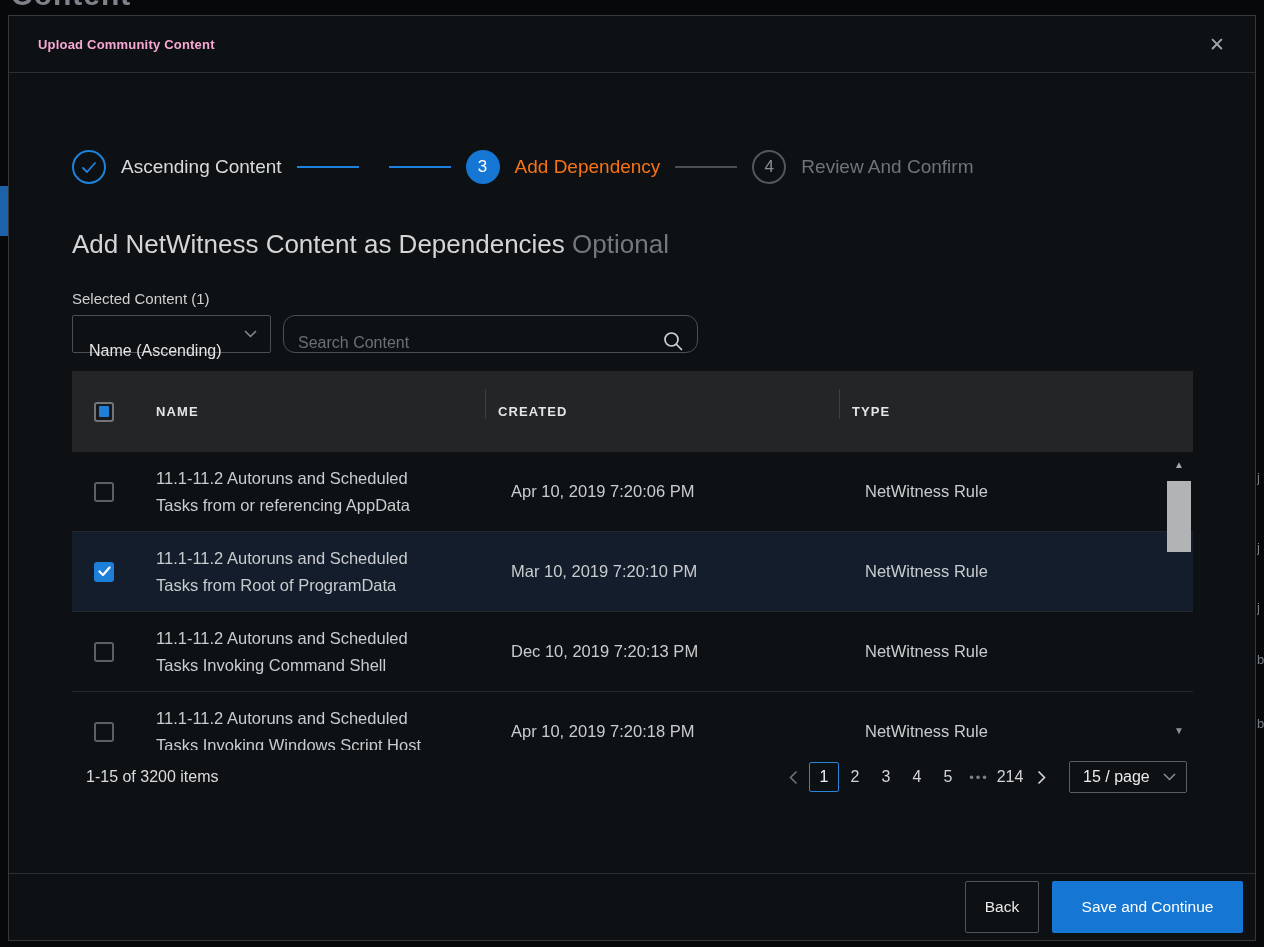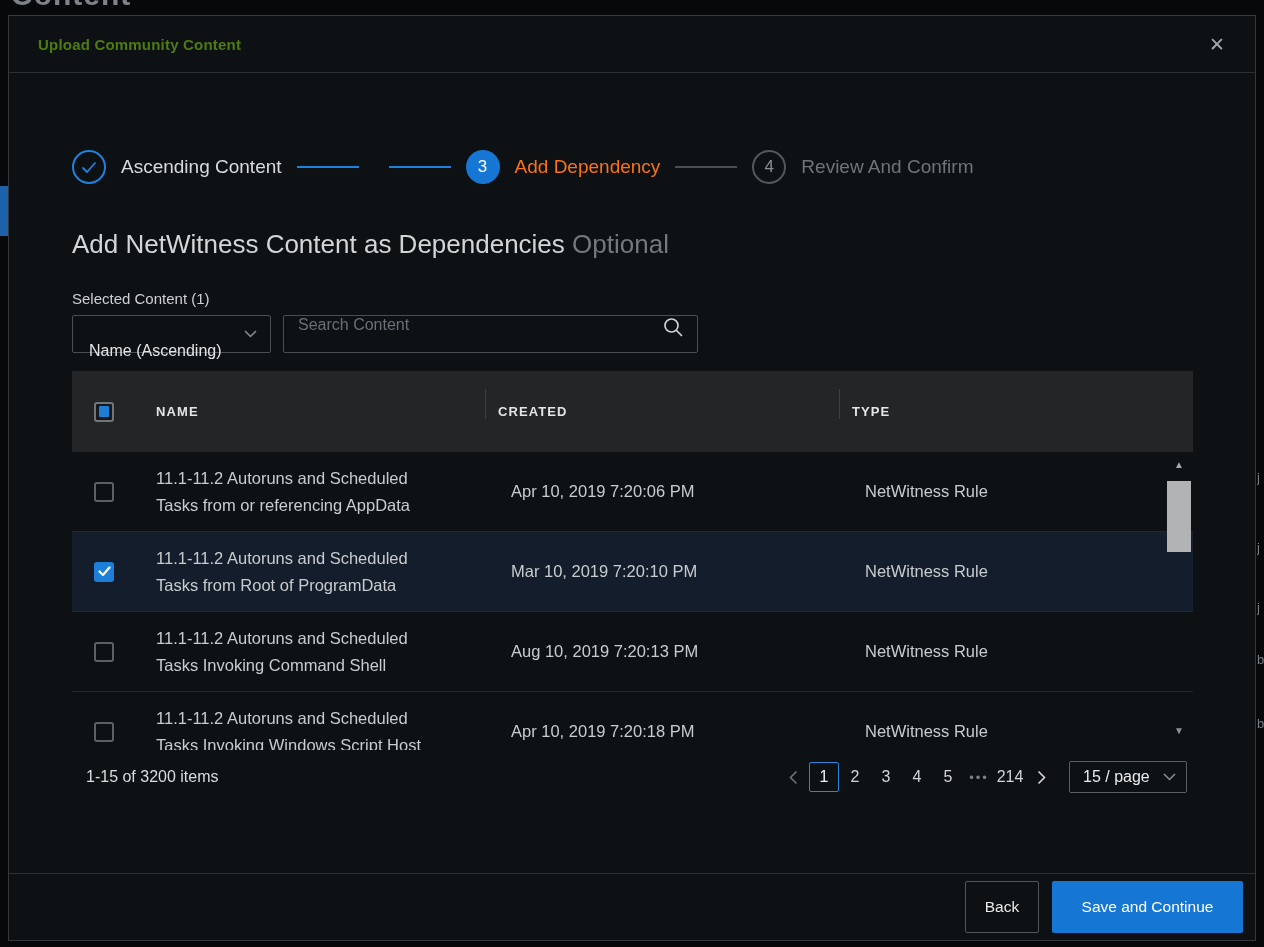--- a/index.html
+++ b/index.html
@@ -20,21 +20,21 @@
   
   .modal {
     position:absolute; left:8px; top:15px; width:1248px; height:926px;
     background:#0e1114; border:1px solid #35383d;
   }
   .modal-header {
     height:57px; border-bottom:1px solid #2c2f34;
     display:flex; align-items:center; justify-content:space-between;
     padding:0 30px 0 29px;
   }
-  .modal-title { font-size:15px; font-weight:600; color:#4d7c0f; letter-spacing:.2px; }
+  .modal-title { font-size:13px; font-weight:600; color:#f9a8d4; letter-spacing:.2px; }
   .close-btn { font-size:19px; color:#a3a6a9; background:none; border:none; cursor:pointer; font-family:inherit; }
 
   .modal-body { padding:0 64px 0 63px; }
 
   
   .stepper { margin-top:76px; display:flex; align-items:center; height:36px; }
   .step { display:flex; align-items:center; }
   .step-circle {
     width:34px; height:34px; border-radius:50%; flex:none;
     display:flex; align-items:center; justify-content:center;
@@ -57,22 +57,22 @@
 
   
   .controls { margin-top:8px; display:flex; gap:12px; }
   .sort-select {
     width:199px; height:38px; border:1px solid #4b4f54; border-radius:2px;
     display:flex; align-items:center; justify-content:space-between;
     padding:0 13px 0 16px; cursor:pointer; background:transparent;
   }
   .sort-select .val { font-size:16px; color:#e3e4e5;margin-top:34px; }
   .search-box {
-    width:415px; height:38px; border:1px solid #4b4f54; border-radius:2px;
-    display:flex; align-items:flex-start; padding:0 13px 0 0;
+    width:415px; height:38px; border:1px solid #4b4f54; border-radius:12px;
+    display:flex; align-items:flex-end; padding:0 13px 0 0;
   }
   .search-box input {
     flex:1; background:transparent; border:none; outline:none;
     font-family:inherit; font-size:16px; color:#e3e4e5; padding:0 8px 0 14px;
   }
   .search-box input::placeholder { color:#6b7075; }
 
   
   .table { margin-top:18px; width:1121px; }
   .thead {
@@ -242,21 +242,21 @@
               </svg>
           </div>
           <div class="cell name"><span>11.1-11.2 Autoruns and Scheduled Tasks from Root of ProgramData</span></div>
           <div class="cell pad">Mar 10, 2019 7:20:10 PM</div>
           <div class="cell pad">NetWitness Rule</div>
         </div>
 
         <div class="row">
           <div class="cb"></div>
           <div class="cell name"><span>11.1-11.2 Autoruns and Scheduled Tasks Invoking Command Shell</span></div>
-          <div class="cell pad">Aug 10, 2019 7:20:13 PM</div>
+          <div class="cell pad">Dec 10, 2019 7:20:13 PM</div>
           <div class="cell pad">NetWitness Rule</div>
         </div>
 
         <div class="row">
           <div class="cb"></div>
           <div class="cell name"><span>11.1-11.2 Autoruns and Scheduled Tasks Invoking Windows Script Host</span></div>
           <div class="cell pad">Apr 10, 2019 7:20:18 PM</div>
           <div class="cell pad">NetWitness Rule</div>
         </div>
 

